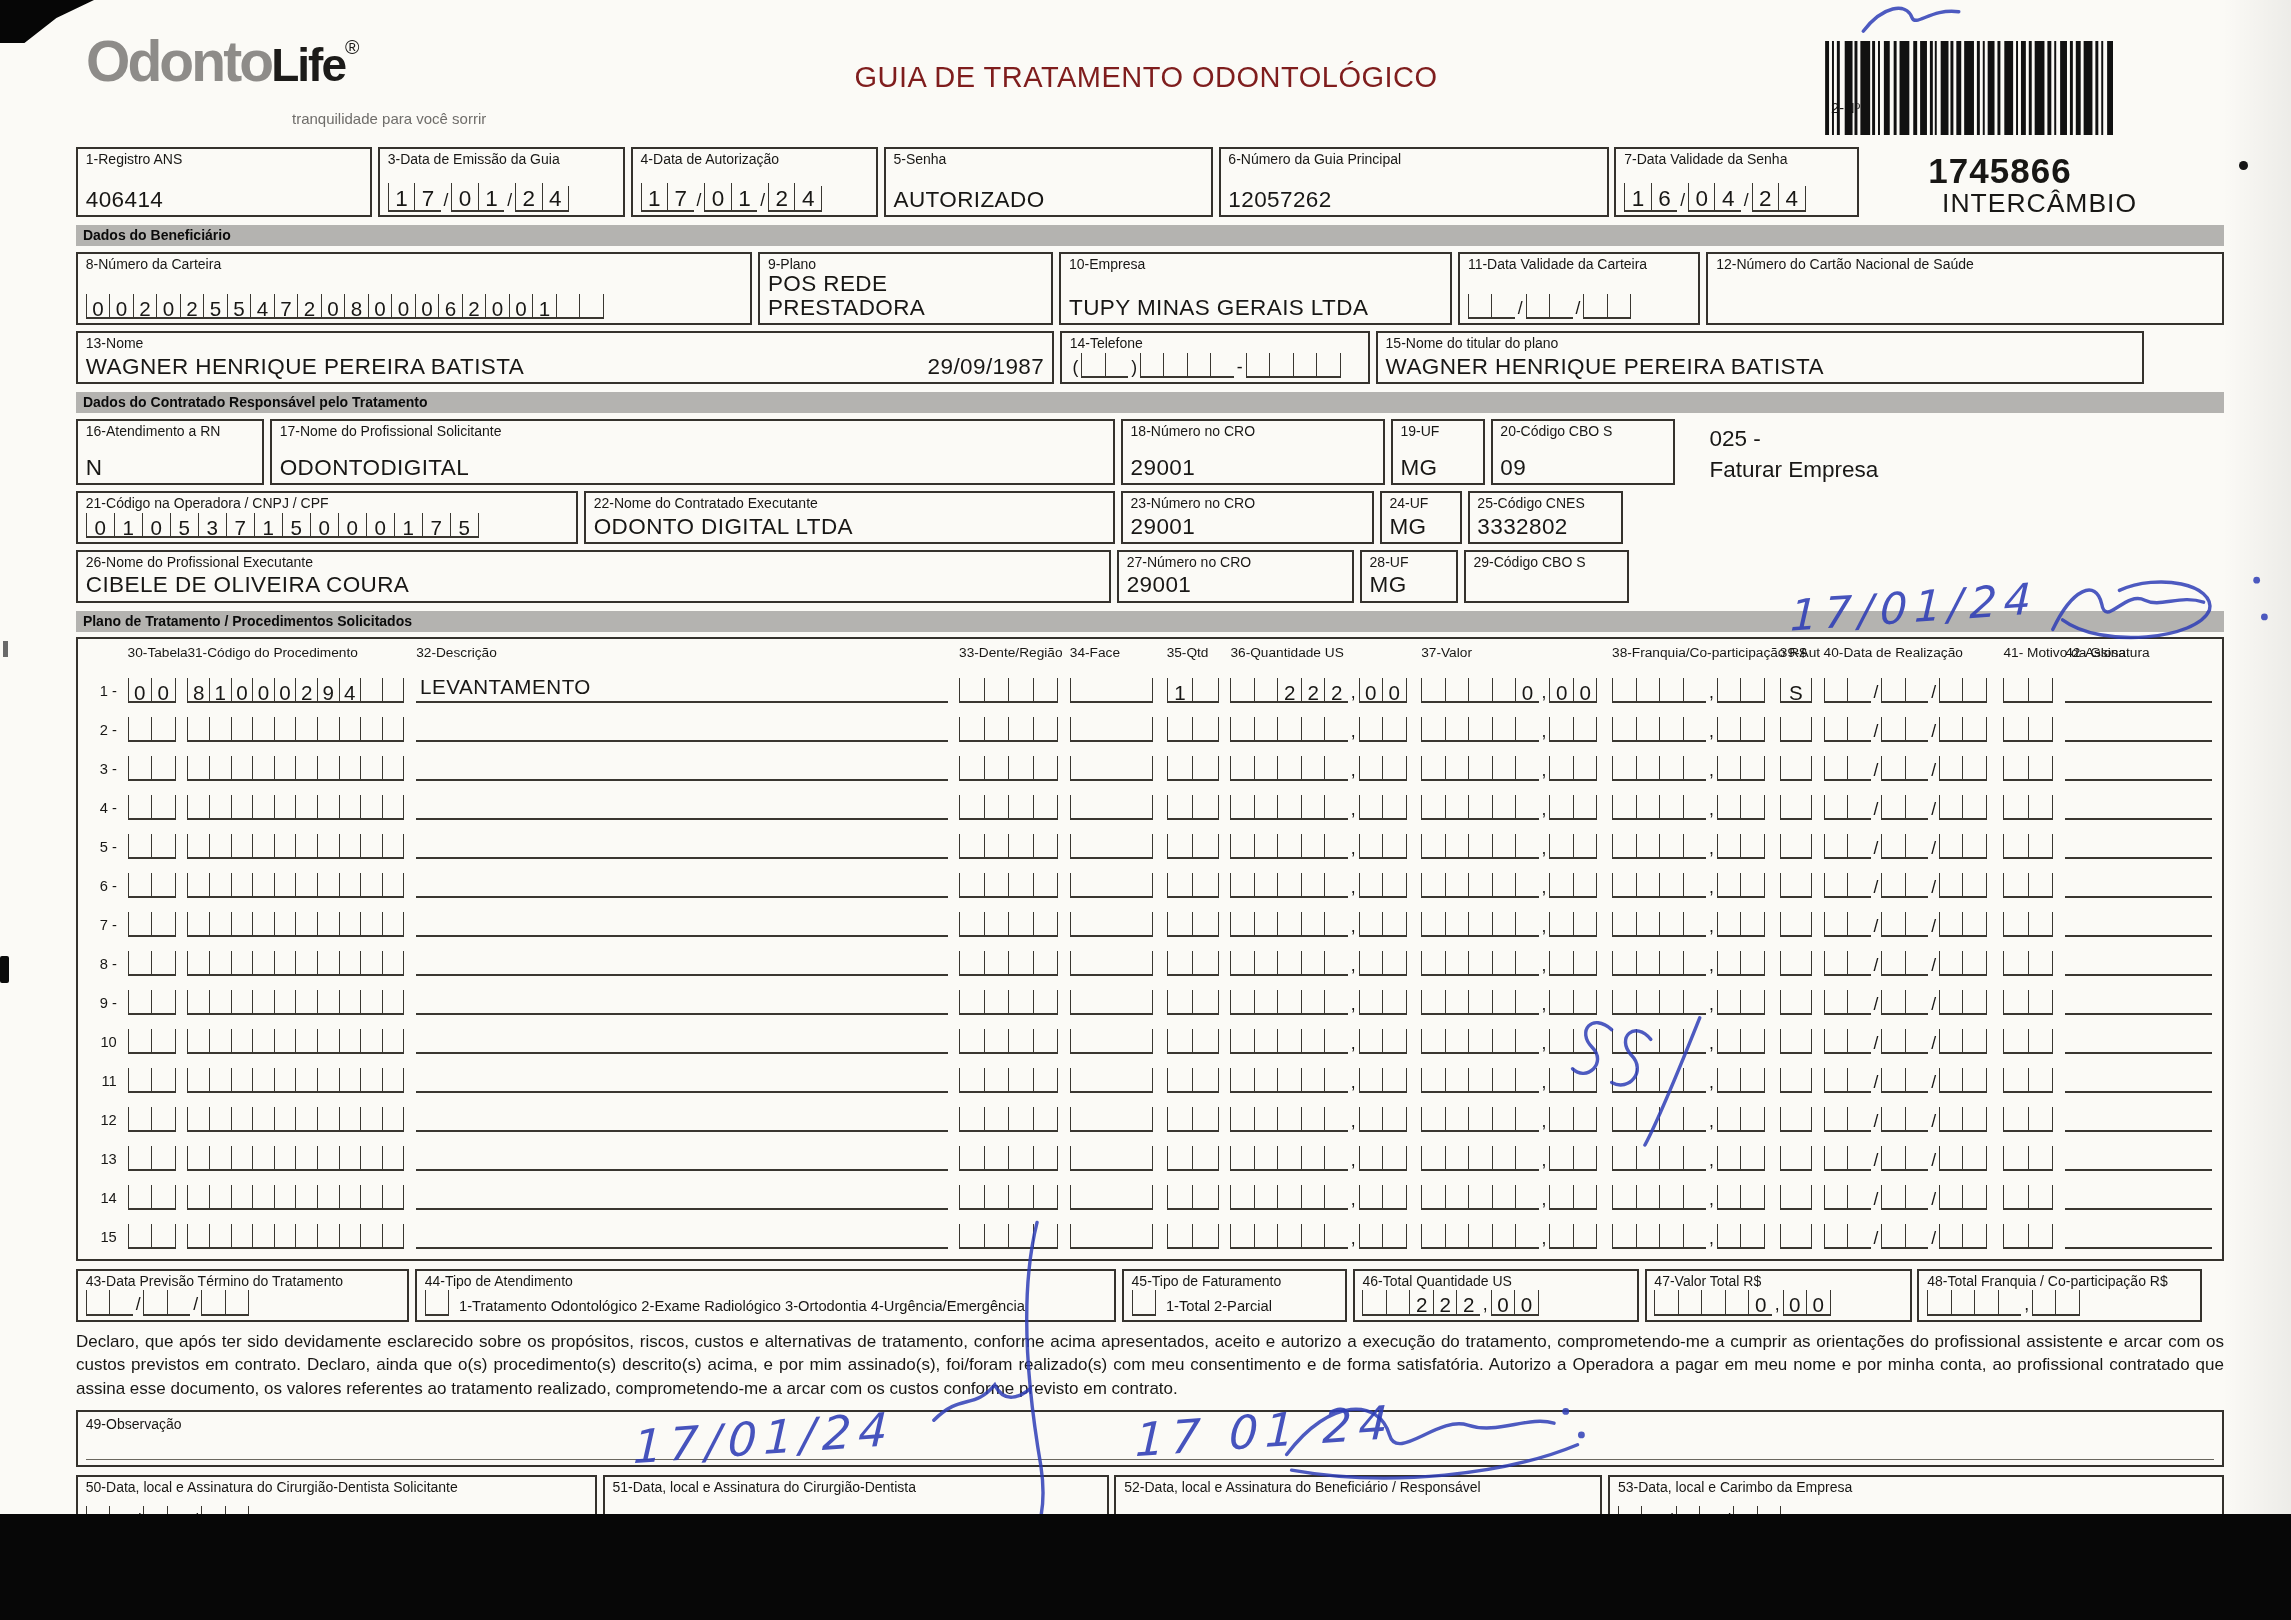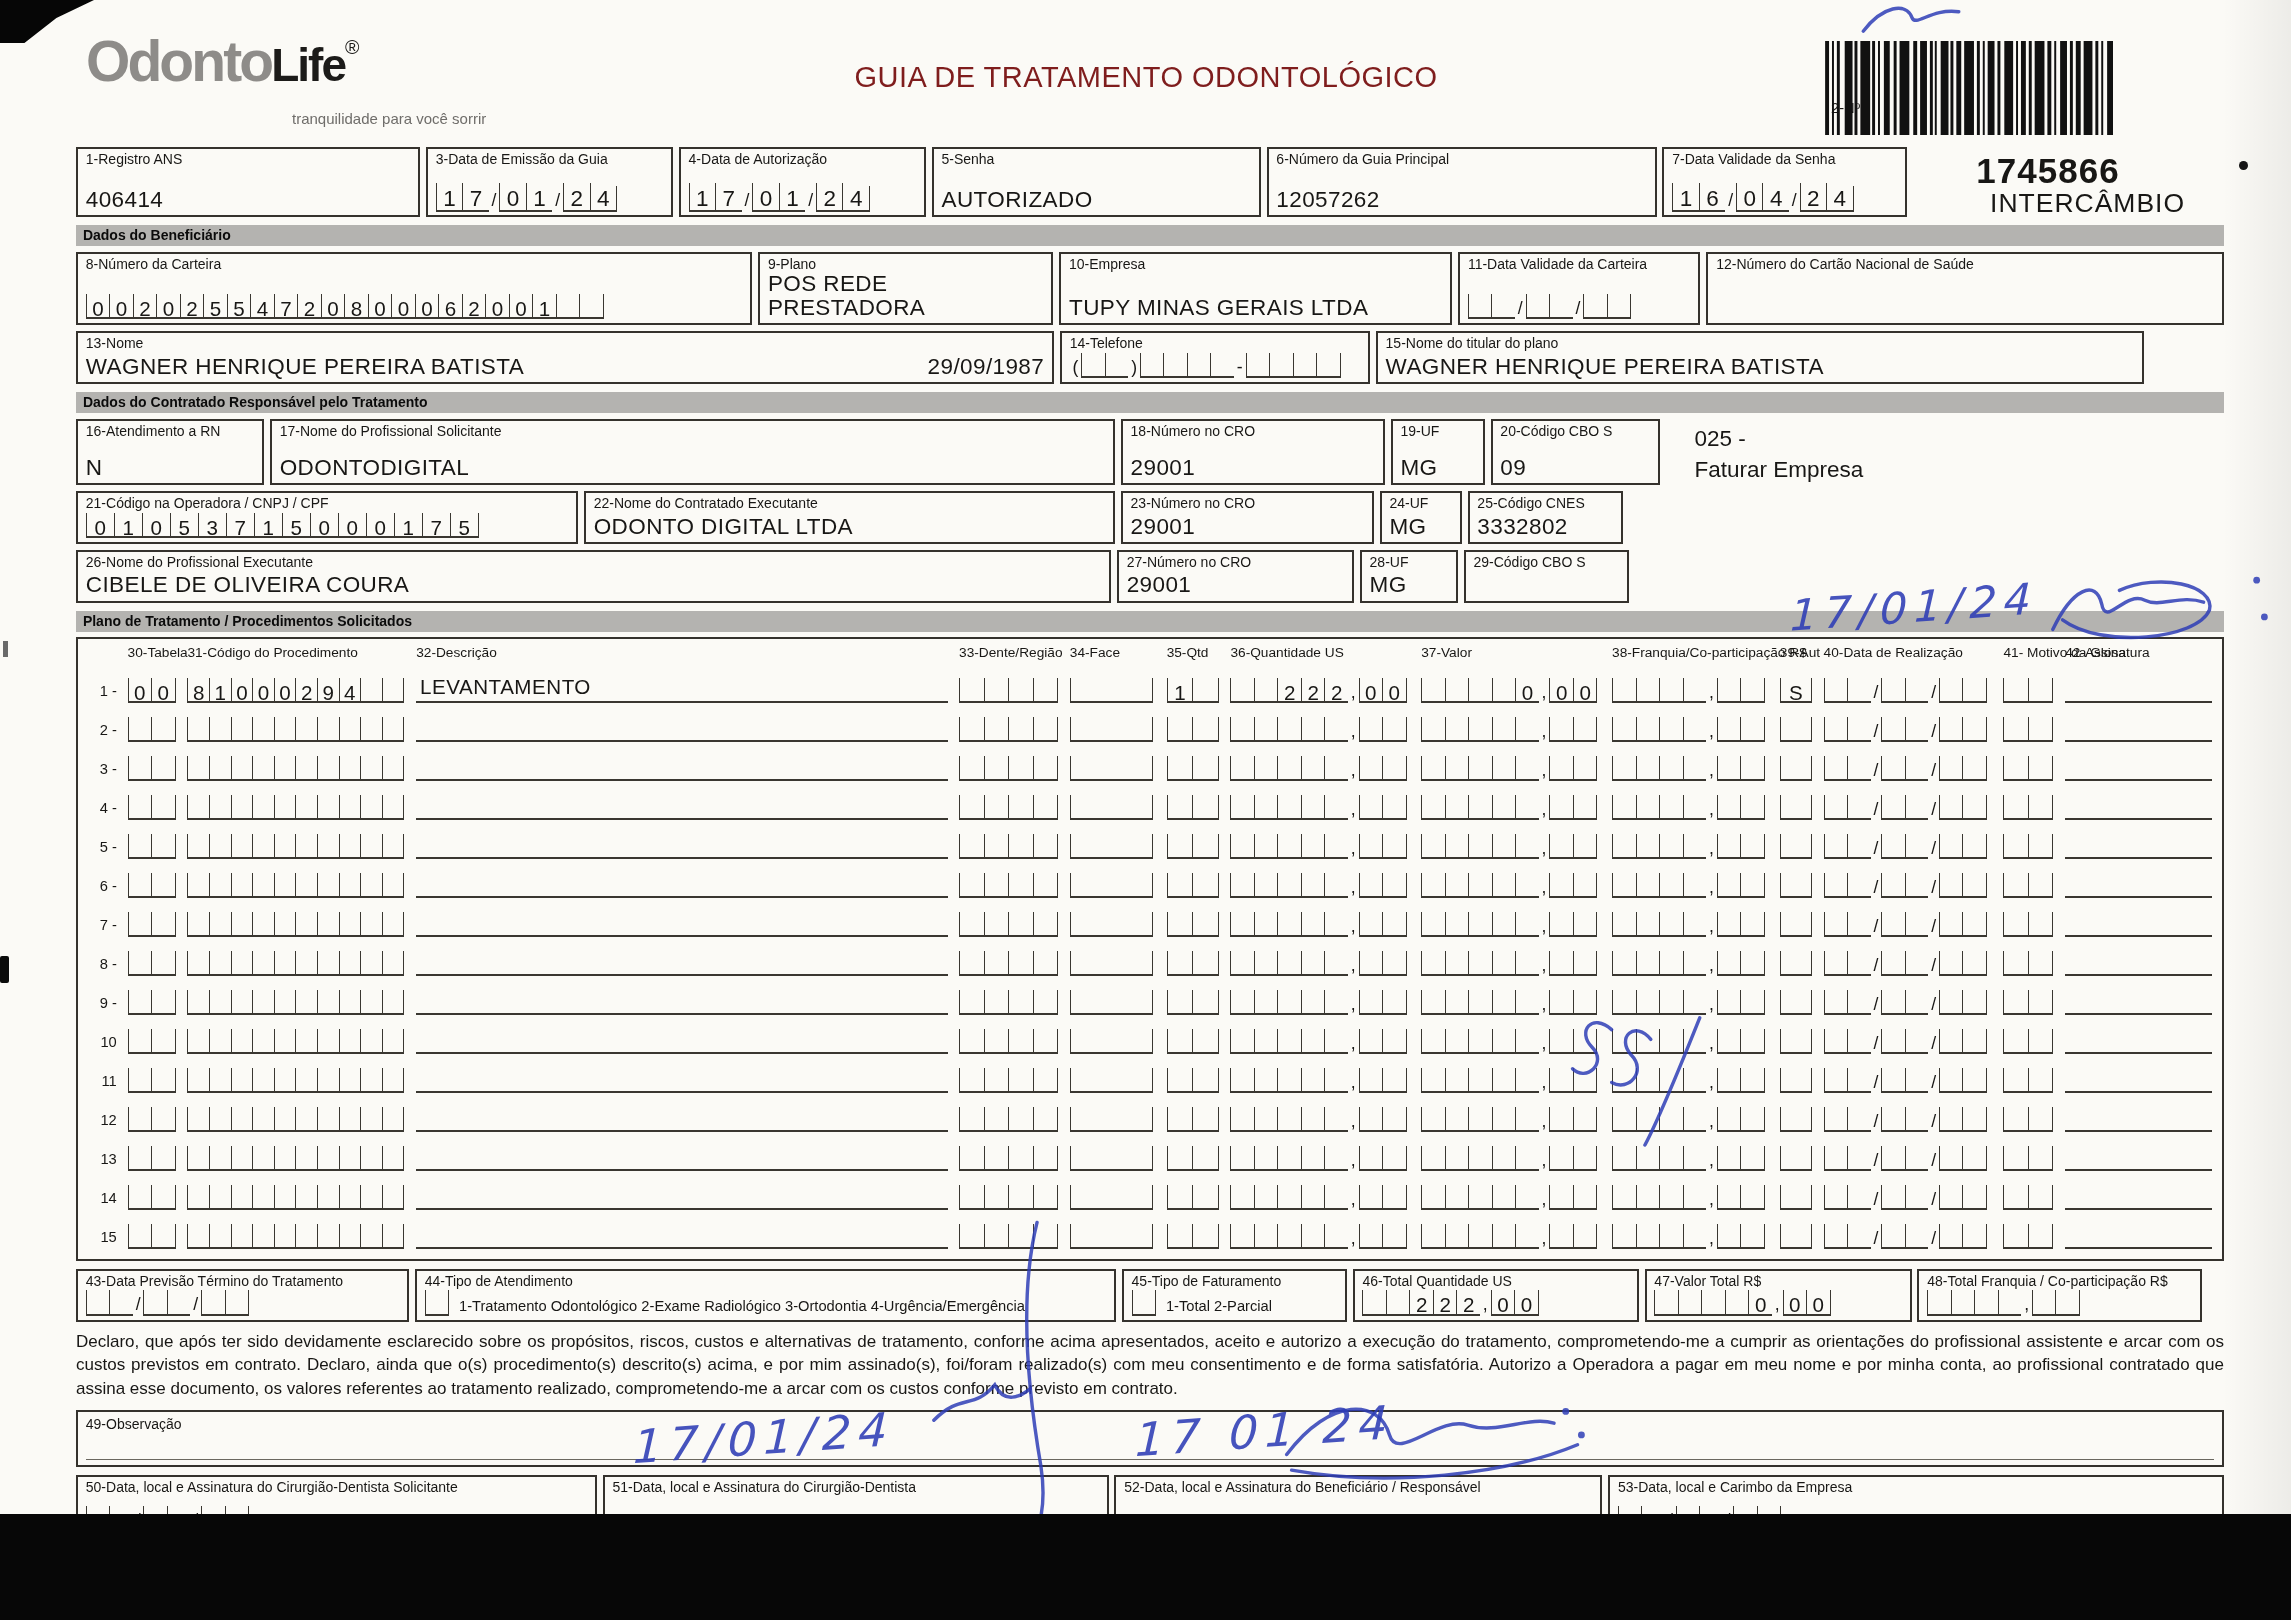--- a/index.html
+++ b/index.html
@@ -145,21 +145,21 @@
       <rect x="264" y="0" width="9" height="96"></rect>
         <rect x="276" y="0" width="3" height="96"></rect>
         <rect x="282" y="0" width="2" height="96"></rect>
       <rect x="288" y="0" width="6" height="96"></rect>
     </g>
   </svg>
 
   <div class="content">
 
     <div class="frow">
-      <div class="fbox" style="width:344px">
+      <div class="fbox" style="width:296px">
         <span class="flab">1-Registro ANS</span>
         <span class="fval">406414</span>
       </div>
       <div class="fbox" style="width:247px">
         <span class="flab">3-Data de Emissão da Guia</span>
         <span class="comb big">
             <i class="cell">1</i>
             <i class="cell">7</i>
             <i class="sep">/</i>
             <i class="cell">0</i>
@@ -307,21 +307,21 @@
         <span class="fval">ODONTODIGITAL</span>
       </div>
       <div class="fbox" style="width:264px">
         <span class="flab">18-Número no CRO</span>
         <span class="fval">29001</span>
       </div>
       <div class="fbox" style="width:94px">
         <span class="flab">19-UF</span>
         <span class="fval">MG</span>
       </div>
-      <div class="fbox" style="width:169px">
+      <div class="fbox" style="width:184px">
         <span class="flab">20-Código CBO S</span>
         <span class="fval">09</span>
       </div>
       <div style="padding:5.9px 0 0 29px;line-height:1.35">
         <div style="font-size:22.5px">025 -</div>
         <div style="font-size:22.5px">Faturar Empresa</div>
       </div>
     </div>
     <div class="frow">
       <div class="fbox" style="width:502px">

